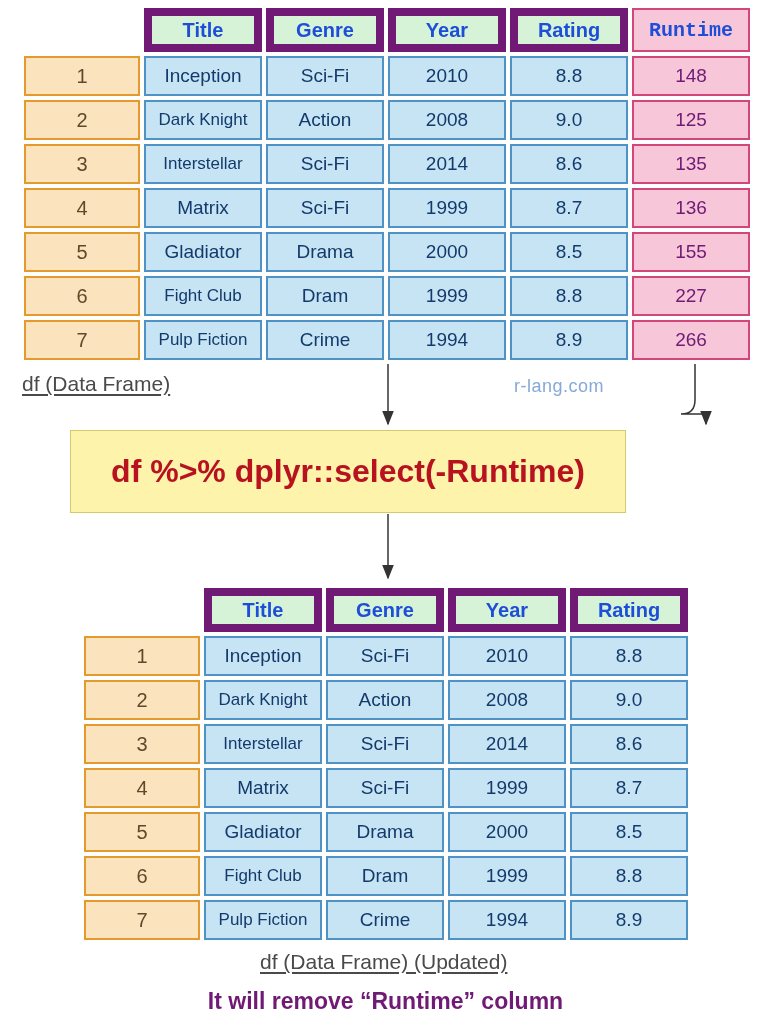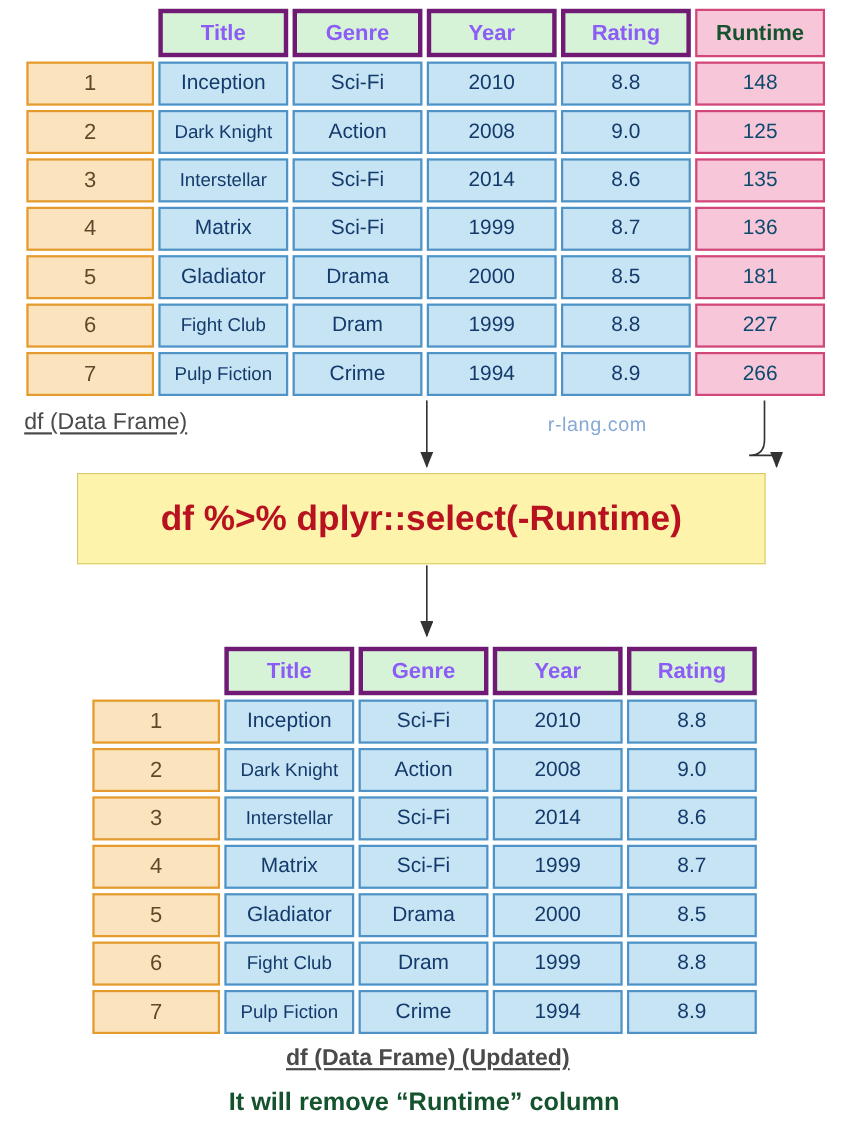--- a/index.html
+++ b/index.html
@@ -20,51 +20,52 @@
     text-align: center;
     vertical-align: middle;
     padding: 0;
   }
   .corner-cell {
     background: transparent;
     border: none;
   }
   .header-cell {
     background: #d6f2d7;
-    border: 4px solid #701a75;
-    color: #8b5cf6;
+    border: 8px solid #701a75;
+    color: #1d4ed8;
     font-weight: 600;
     font-size: 20px;
     height: 44px;
   }
   .header-cell.highlight {
     background: #f7c6d8;
     border: 2px solid #d2477a;
-    color: #14532d;
+    color: #1d4ed8;
+    font-family: Liberation Mono, monospace;
   }
   .index-cell {
     background: #fbe4bd;
     border: 2px solid #e49a2d;
     color: #5e4a2b;
     font-weight: 500;
     font-size: 20px;
     height: 40px;
   }
   .data-cell {
     background: #c7e4f5;
     border: 2px solid #4f93c6;
     color: #133a6b;
     font-weight: 500;
     font-size: 19px;
     height: 40px;
   }
   .data-cell.highlight {
     background: #f7c6d8;
     border: 2px solid #d2477a;
-    color: #0c4a6e;
+    color: #701a75;
   }
   .caption {
     position: absolute;
     color: #4a4a4a;
     font-size: 21px;
     text-decoration: underline;
     text-underline-offset: 3px;
     text-align: center;
   }
   .watermark {
@@ -76,26 +77,26 @@
   .code-box {
     position: absolute;
     background: #fdf3aa;
     border: 1px solid #d6c96a;
     color: #b81220;
     font-weight: 700;
     font-size: 32px;
     text-align: center;
     padding: 22px 10px;
     left: 70px;
-    width: 626px;
+    width: 556px;
     top: 430px;
   }
   .bottom-note {
     position: absolute;
-    color: #14532d;
+    color: #701a75;
     font-weight: 600;
     font-size: 23px;
     text-align: center;
     width: 771px;
     left: 0;
     top: 988px;
   }
   svg.arrows {
     position: absolute;
     left: 0; top: 0;
@@ -162,21 +163,21 @@
         <td class="data-cell">1999</td>
         <td class="data-cell">8.7</td>
         <td class="data-cell highlight">136</td>
       </tr>
       <tr>
         <td class="index-cell">5</td>
         <td class="data-cell">Gladiator</td>
         <td class="data-cell">Drama</td>
         <td class="data-cell">2000</td>
         <td class="data-cell">8.5</td>
-        <td class="data-cell highlight">181</td>
+        <td class="data-cell highlight">155</td>
       </tr>
       <tr>
         <td class="index-cell">6</td>
         <td class="data-cell" style="font-size: 17px;">Fight Club</td>
         <td class="data-cell">Dram</td>
         <td class="data-cell">1999</td>
         <td class="data-cell">8.8</td>
         <td class="data-cell highlight">227</td>
       </tr>
       <tr>
@@ -184,21 +185,21 @@
         <td class="data-cell" style="font-size: 17px;">Pulp Fiction</td>
         <td class="data-cell">Crime</td>
         <td class="data-cell">1994</td>
         <td class="data-cell">8.9</td>
         <td class="data-cell highlight">266</td>
       </tr>
     </tbody>
 </table>
 
 <div class="caption" style="left:22px; top:372px;">df (Data Frame)</div>
-<div class="watermark" style="left:498px; top:376px;">r-lang.com</div>
+<div class="watermark" style="left:514px; top:376px;">r-lang.com</div>
 
 <div class="code-box">df %&gt;% dplyr::select(-Runtime)</div>
 
 <table id="table-bottom" class="df-table">
   <colgroup>
     <col class="col-idx">
       <col class="col-data">
       <col class="col-data">
       <col class="col-data">
       <col class="col-data">
@@ -258,21 +259,21 @@
       <tr>
         <td class="index-cell">7</td>
         <td class="data-cell" style="font-size: 17px;">Pulp Fiction</td>
         <td class="data-cell">Crime</td>
         <td class="data-cell">1994</td>
         <td class="data-cell">8.9</td>
       </tr>
     </tbody>
 </table>
 
-<div class="caption" style="left:260px; top:950px;font-weight:bold;">df (Data Frame) (Updated)</div>
+<div class="caption" style="left:260px; top:950px;">df (Data Frame) (Updated)</div>
 <div class="bottom-note">It will remove “Runtime” column</div>
 
 <svg class="arrows">
   <defs>
     <marker id="arrowhead" markerWidth="10" markerHeight="8" refX="9" refY="4" orient="auto">
       <polygon points="0 0, 10 4, 0 8" fill="#333"></polygon>
     </marker>
   </defs>
 
   <line x1="388" y1="364" x2="388" y2="424" stroke="#333" stroke-width="1.5" marker-end="url(#arrowhead)"></line>

